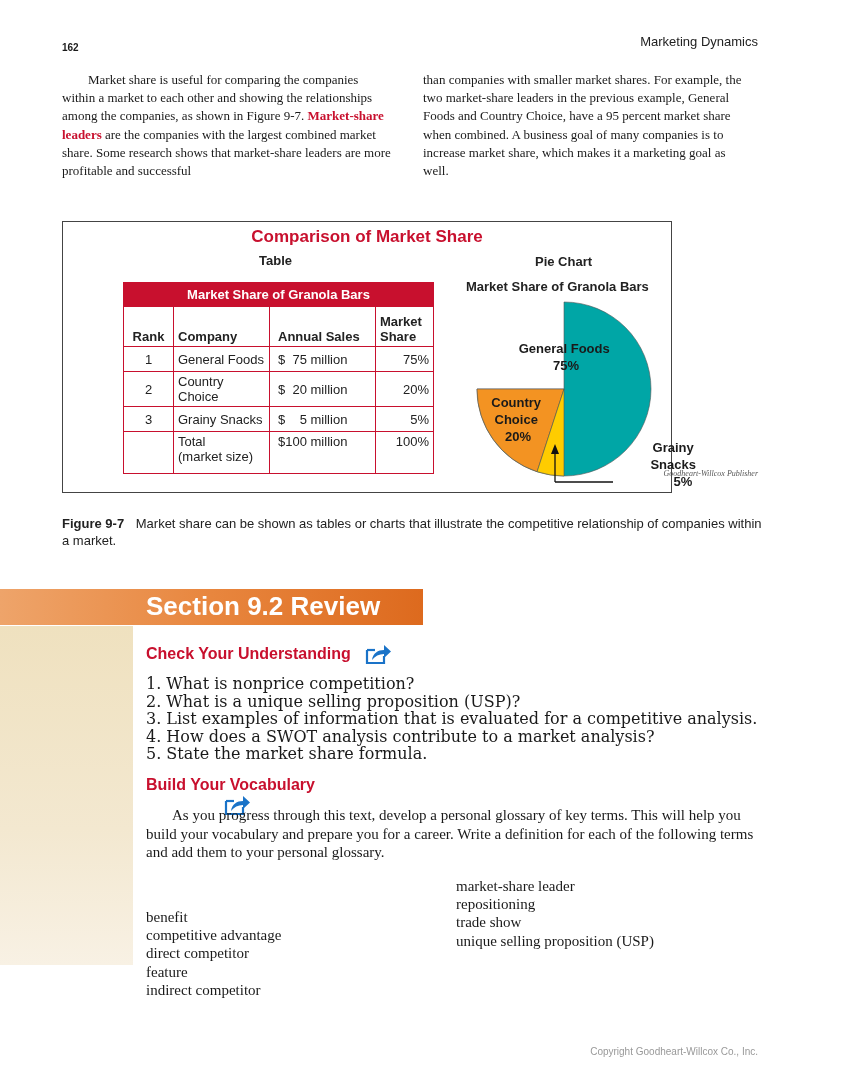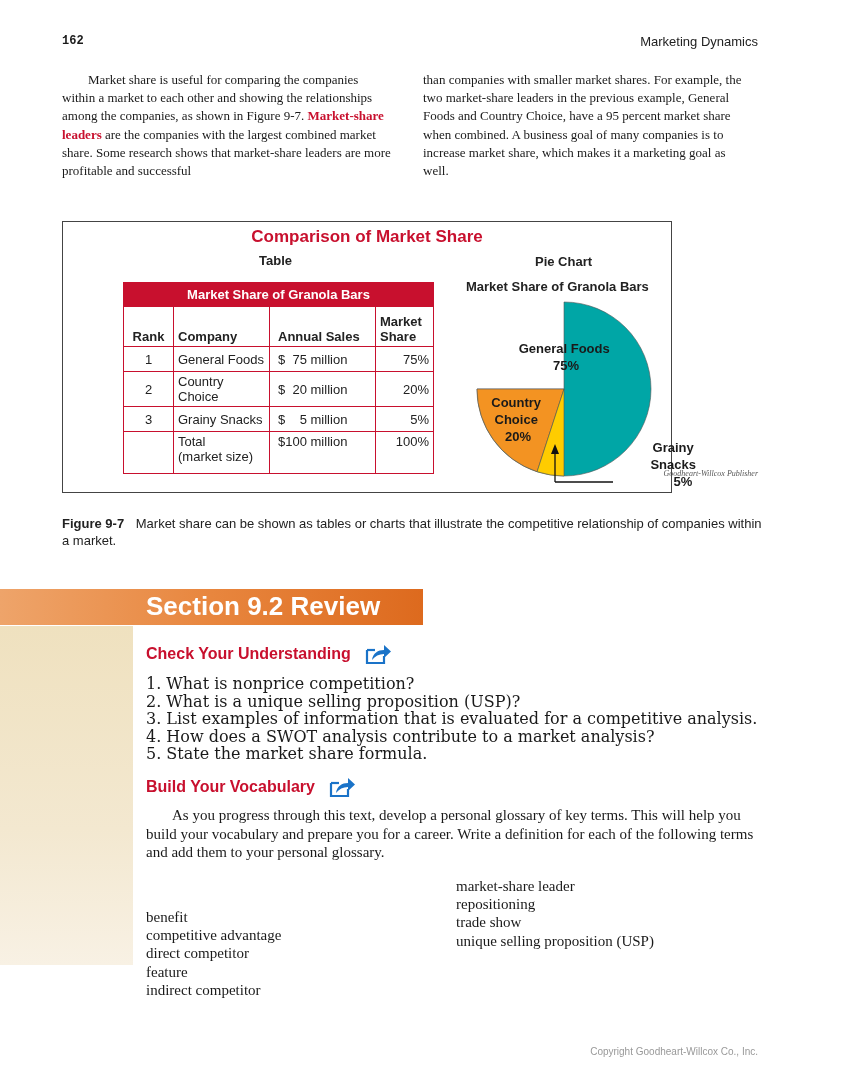--- a/index.html
+++ b/index.html
@@ -1,19 +1,19 @@
 <!DOCTYPE html>
 <html><head>
 <meta charset="utf-8">
 <style>
   * { box-sizing: border-box; margin: 0; padding: 0; }
   html, body { width: 849px; height: 1087px; background: #ffffff; overflow: hidden; }
   body { position: relative; font-family: "Liberation Serif", serif; color: #1a1a1a; }
 
-  .page-num { position: absolute; left: 62px; top: 34px; font-family: Liberation Mono, monospace; font-weight: bold; font-size: 12px; }
+  .page-num { position: absolute; left: 62px; top: 42px; font-family: Liberation Sans, sans-serif; font-weight: bold; font-size: 10px; }
   .running-head { position: absolute; right: 91px; top: 34px; font-family: "Liberation Sans", sans-serif; font-size: 13px; color: #222; }
 
   .col { position: absolute; top: 71px; width: 330px; font-size: 13px; line-height: 18.2px; }
   .col-left { left: 62px; }
   .col-right { left: 423px; }
   .indent { text-indent: 26px; }
   .key-term { color: #c8102e; font-weight: bold; }
 
   .figure-box { position: absolute; left: 62px; top: 221px; width: 610px; height: 272px; border: 1.5px solid #444; }
   .fig-title { position: absolute; left: 0; right: 0; top: 5px; text-align: center; font-family: "Liberation Sans", sans-serif; font-weight: bold; font-size: 17px; color: #c8102e; }
@@ -154,21 +154,21 @@
 </div>
 
 <ol class="questions">
   <li>1. What is nonprice competition?</li>
   <li>2. What is a unique selling proposition (USP)?</li>
   <li>3. List examples of information that is evaluated for a competitive analysis.</li>
   <li>4. How does a SWOT analysis contribute to a market analysis?</li>
   <li>5. State the market share formula.</li>
 </ol>
 
-<div class="sec-head" style="top:776px;">
+<div class="sec-head" style="top:776px;flex-direction:column;">
   <span>Build Your Vocabulary</span>
   <svg class="share-icon" viewBox="0 0 28 22">
     <path d="M3,7 L3,20 L20,20 L20,13" fill="none" stroke="#1a73c8" stroke-width="2.2"></path>
     <path d="M3,7 L11,7" fill="none" stroke="#1a73c8" stroke-width="2.2"></path>
     <path d="M8,17 C9,10 14,7 20,7 L20,2 L27,8.5 L20,15 L20,11 C15,11 11,13 8,17 Z" fill="#1a73c8"></path>
   </svg>
 </div>
 
 <p class="vocab-intro indent">As you progress through this text, develop a personal glossary of key terms. This will help you build your vocabulary and prepare you for a career. Write a definition for each of the following terms and add them to your personal glossary.</p>
 

